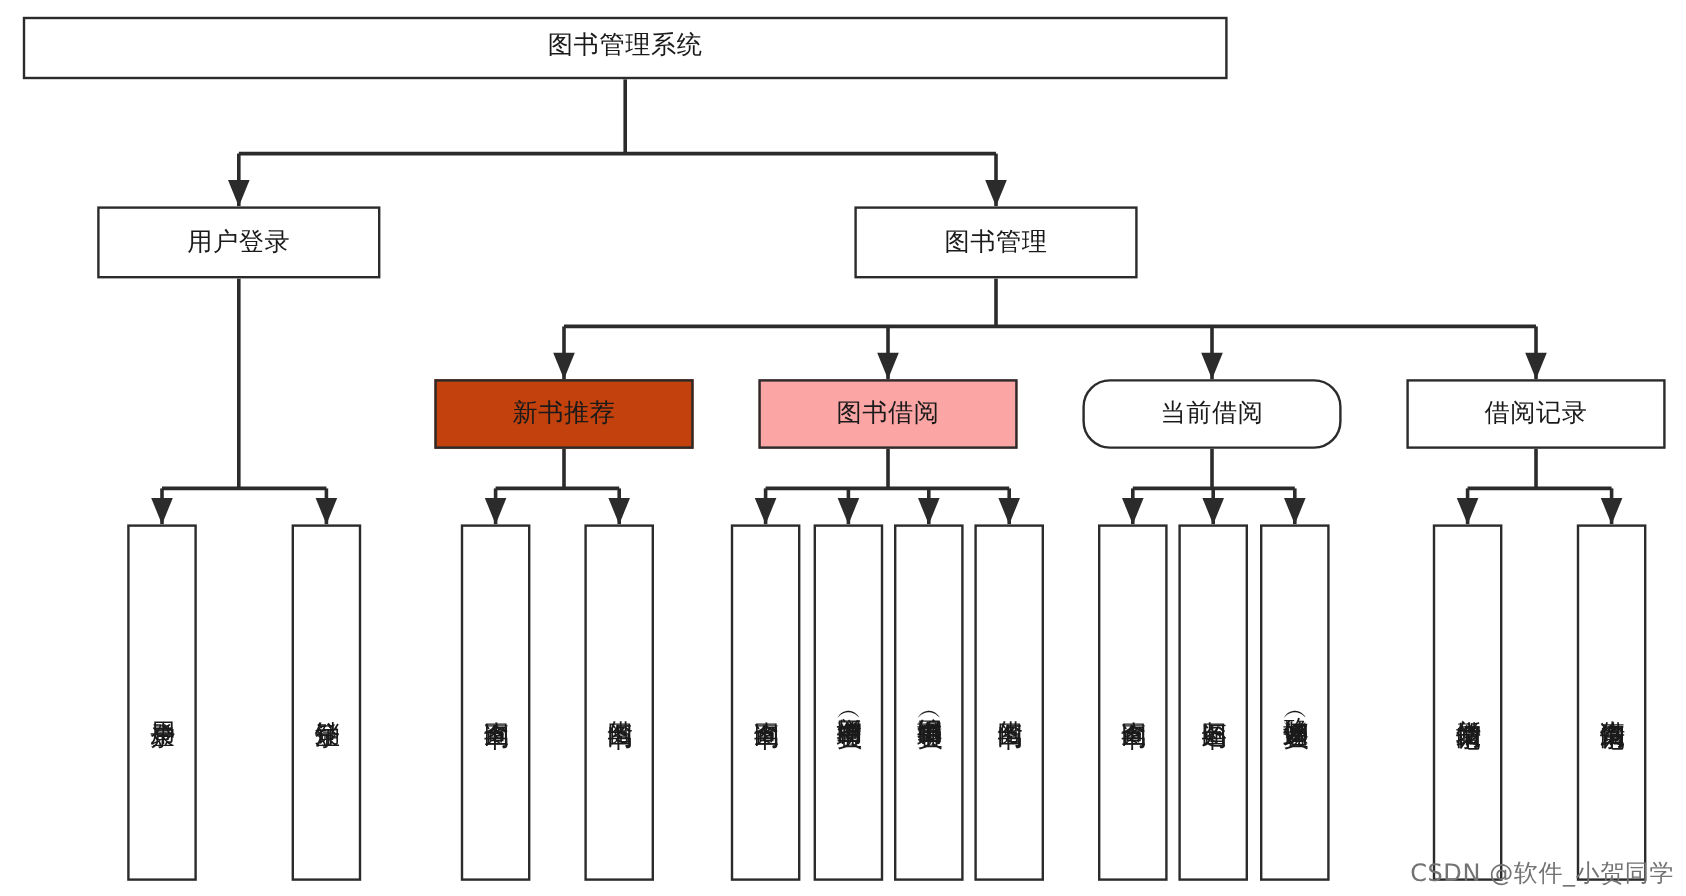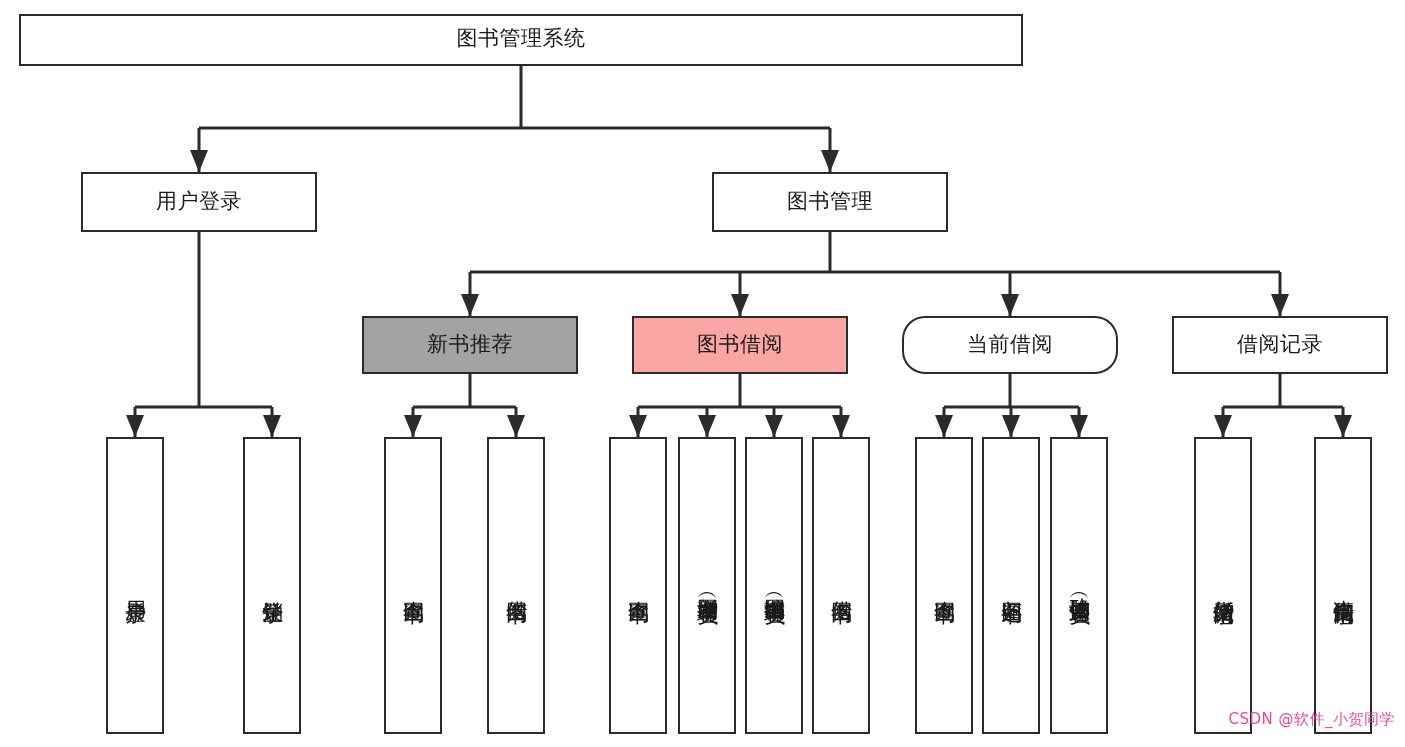--- a/index.html
+++ b/index.html
@@ -51,23 +51,23 @@
     writing-mode: vertical-rl;
     text-orientation: upright;
     font-size: 21px;
     line-height: 1.22;
     letter-spacing: 1px;
     max-height: 280px;
   }
   #watermark {
     position: absolute;
     right: 10px;
-    bottom: 18px;
-    font-size: 15px;
-    color: #ec4899;
+    bottom: 6px;
+    font-size: 20px;
+    color: #737373;
     letter-spacing: 0.5px;
     white-space: nowrap;
     pointer-events: none;
   }
 </style>
 </head>
 <body>
 
 <div id="canvas">
   <svg id="edges" viewBox="0 0 1405 747">
@@ -127,21 +127,21 @@
   <div id="nodes">
       <div class="node horiz" style="left: 19px; top: 14px; width: 1004px; height: 52px; border-color: rgb(43, 43, 43); background: rgb(255, 255, 255); color: rgb(26, 26, 26); font-family: Liberation Mono, monospace;">
         <span class="label">图书管理系统</span>
       </div>
       <div class="node horiz" style="left: 81px; top: 172px; width: 236px; height: 60px; border-color: rgb(43, 43, 43); background: rgb(255, 255, 255); color: rgb(26, 26, 26);">
         <span class="label">用户登录</span>
       </div>
       <div class="node horiz" style="left: 712px; top: 172px; width: 236px; height: 60px; border-color: rgb(43, 43, 43); background: rgb(255, 255, 255); color: rgb(26, 26, 26); align-items: center;">
         <span class="label">图书管理</span>
       </div>
-      <div class="node horiz" style="left: 362px; top: 316px; width: 216px; height: 58px; border-color: rgb(43, 43, 43); background: #a3a3a3; color: rgb(26, 26, 26); font-family: Liberation Serif, serif;">
+      <div class="node horiz" style="left: 362px; top: 316px; width: 216px; height: 58px; border-color: rgb(43, 43, 43); background: #c2410c; color: rgb(26, 26, 26); font-family: Liberation Serif, serif;">
         <span class="label">新书推荐</span>
       </div>
       <div class="node horiz" style="left: 632px; top: 316px; width: 216px; height: 58px; border-color: rgb(43, 43, 43); background: #fca5a5; color: rgb(26, 26, 26);">
         <span class="label">图书借阅</span>
       </div>
       <div class="node horiz" style="left: 902px; top: 316px; width: 216px; height: 58px; border-color: rgb(43, 43, 43); background: rgb(255, 255, 255); color: rgb(26, 26, 26); border-radius: 23px;">
         <span class="label">当前借阅</span>
       </div>
       <div class="node horiz" style="left: 1172px; top: 316px; width: 216px; height: 58px; border-color: rgb(43, 43, 43); background: rgb(255, 255, 255); color: rgb(26, 26, 26);">
         <span class="label">借阅记录</span>

